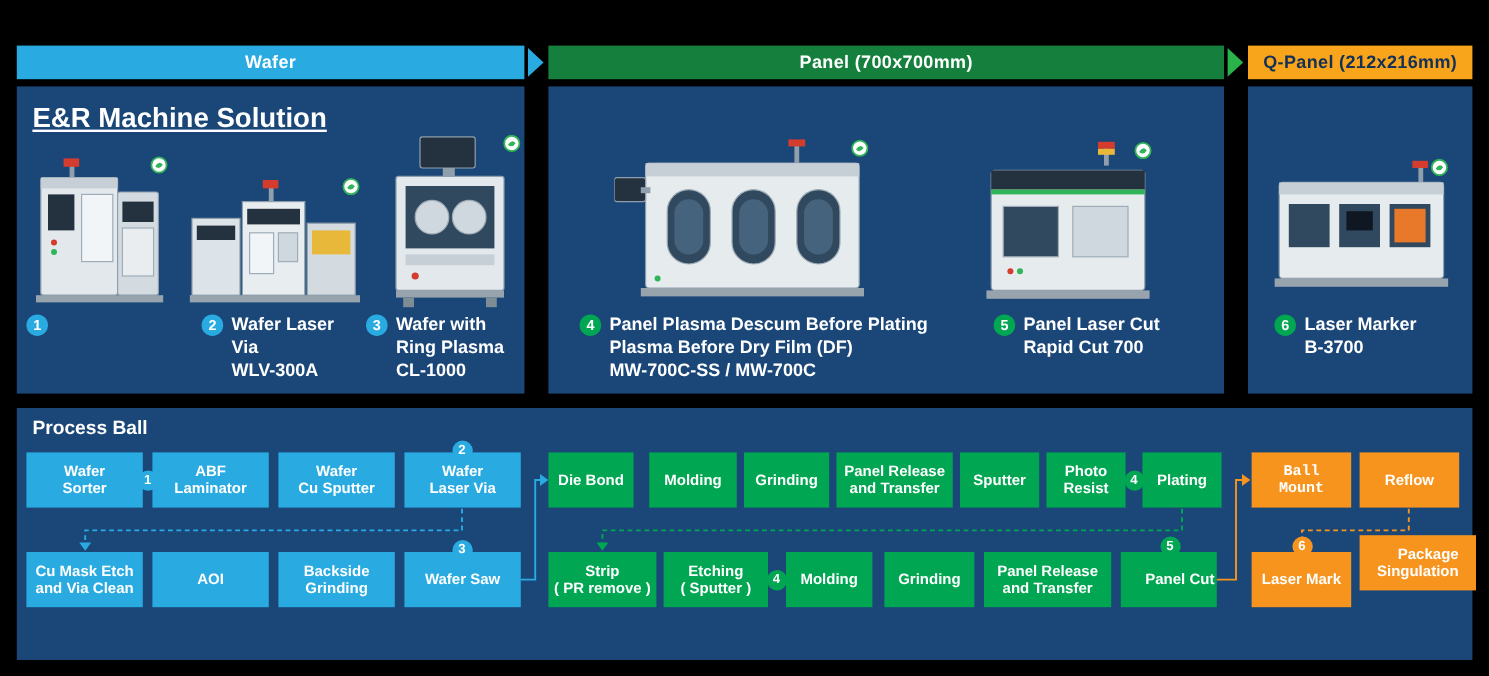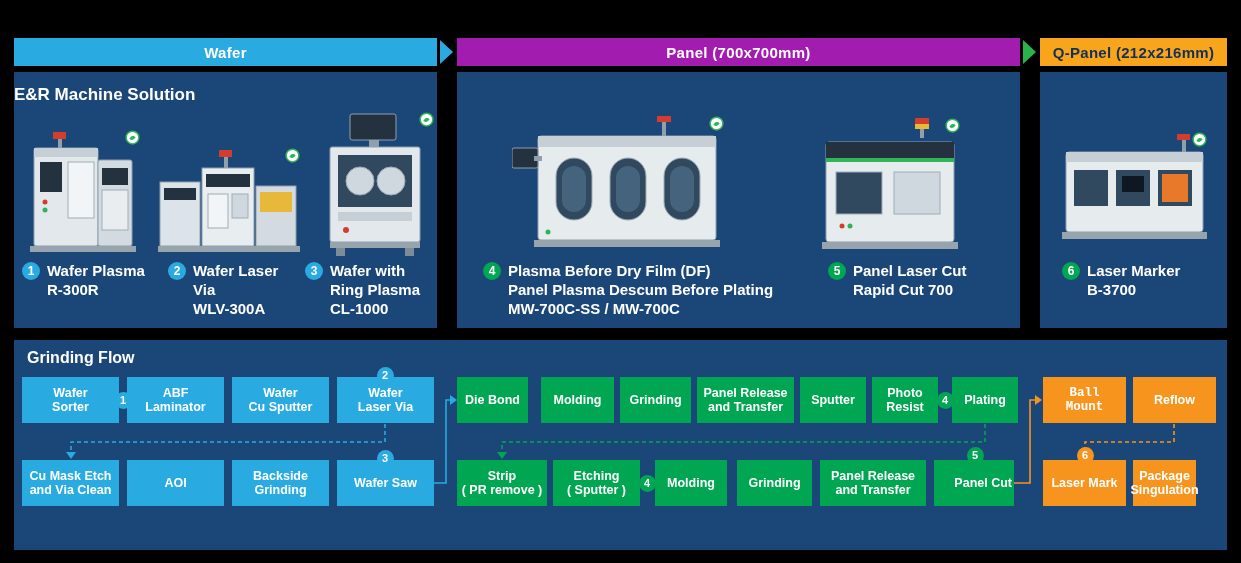--- a/index.html
+++ b/index.html
@@ -3,35 +3,35 @@
 <meta charset="utf-8">
 <style>
   html,body{margin:0;padding:0;background:#000;}
   #app{position:relative;width:1241px;height:563px;background:#000;overflow:hidden;
        font-family:"Liberation Sans","DejaVu Sans",sans-serif;}
 
   
   .hbar{position:absolute;top:38px;height:28px;display:flex;align-items:center;justify-content:center;
         font-weight:bold;font-size:15px;color:#fff;letter-spacing:.3px;}
   #hb-wafer{left:14px;width:423px;background:#29abe2;}
-  #hb-panel{left:457px;width:563px;background:#a21caf;}
+  #hb-panel{left:457px;width:563px;background:#15803d;}
   #hb-qpanel{left:1040px;width:187px;background:#f9a51b;color:#143057;}
   .harrow{position:absolute;top:40px;width:0;height:0;border-top:12px solid transparent;border-bottom:12px solid transparent;}
   #ha-1{left:440px;border-left:13px solid #29abe2;}
   #ha-2{left:1023px;border-left:13px solid #2bb34b;}
 
   
   .section{position:absolute;background:#1a4678;}
   #sec-wafer{left:14px;top:72px;width:423px;height:256px;}
   #sec-panel{left:457px;top:72px;width:563px;height:256px;}
   #sec-qpanel{left:1040px;top:72px;width:187px;height:256px;}
   #sec-flow{left:14px;top:340px;width:1213px;height:210px;}
 
   .sec-title{position:absolute;color:#fff;font-weight:bold;}
-  #title-machines{left:14px;top:85px;font-size:17px;}
+  #title-machines{left:27px;top:85px;font-size:23px;text-decoration:underline;}
   #title-flow{left:27px;top:349px;font-size:16px;}
 
   
   .machine{position:absolute;}
   .machine svg{display:block;}
   .machine .logo{position:absolute;top:0;right:0;}
 
   
   .mlabel{position:absolute;display:flex;gap:7px;color:#fff;font-weight:bold;font-size:15px;line-height:19px;}
   .mbadge{flex:none;width:18px;height:18px;border-radius:50%;margin-top:1px;color:#fff;
@@ -120,34 +120,34 @@
         <div class="pbox green" style="left: 443px; top: 120px; width: 90px; justify-content: center;"><span>Strip
 ( PR remove )</span></div>
         <div class="pbox green" style="left: 539px; top: 120px; width: 87px;"><span>Etching
 ( Sputter )</span></div>
         <div class="pbox green" style="left: 641px; top: 120px; width: 72px;"><span>Molding</span></div>
         <div class="pbox green" style="left: 723px; top: 120px; width: 75px;"><span>Grinding</span></div>
         <div class="pbox green" style="left: 806px; top: 120px; width: 106px;"><span>Panel Release
 and Transfer</span></div>
         <div class="pbox green" style="left: 920px; top: 120px; width: 80px; justify-content: flex-end;"><span>Panel Cut</span></div>
         <div class="pbox orange" style="left: 1029px; top: 120px; width: 83px;"><span>Laser Mark</span></div>
-        <div class="pbox orange" style="left: 1119px; top: 120px; width: 63px;"><span>Package
+        <div class="pbox orange" style="left: 1119px; top: 106px; width: 97px; text-align: right;"><span>Package
 Singulation</span></div>
         <div class="badge badge-blue" style="left: 100.5px; top: 51.5px;">1</div>
         <div class="badge badge-blue" style="left: 362.5px; top: 26.5px;">2</div>
         <div class="badge badge-blue" style="left: 362.5px; top: 109.5px;">3</div>
         <div class="badge badge-green" style="left: 922.5px; top: 51.5px;">4</div>
         <div class="badge badge-green" style="left: 624.5px; top: 134.5px;">4</div>
         <div class="badge badge-green" style="left: 952.5px; top: 106.5px;">5</div>
         <div class="badge badge-orange" style="left: 1062.5px; top: 106.5px;">6</div>
       </div>
   </div>
 
   <div class="sec-title" id="title-machines">E&amp;R Machine Solution</div>
-  <div class="sec-title" id="title-flow">Grinding Flow</div>
+  <div class="sec-title" id="title-flow">Process Ball</div>
 
   <div class="machine" style="left:28px;top:130px;width:112px;height:126px;">
     <svg width="112" height="126" viewBox="0 0 112 126">
       <rect x="30" y="8" width="4" height="10" fill="#8fa0ac"></rect>
         <rect x="25" y="2" width="13" height="7" fill="#d43c2e"></rect>
       <rect x="6" y="18" width="64" height="98" rx="2" fill="#e3e8ec" stroke="#8fa0ac"></rect>
       <rect x="6" y="18" width="64" height="9" fill="#c6cfd6"></rect>
       <rect x="70" y="30" width="34" height="86" rx="2" fill="#d3dbe1" stroke="#8fa0ac"></rect>
       <rect x="12" y="32" width="22" height="30" fill="#24313f"></rect>
       <rect x="40" y="32" width="26" height="56" fill="#f2f5f7" stroke="#9fadb8"></rect>
@@ -267,46 +267,42 @@
   <span class="logo">
         <svg width="15" height="15" viewBox="0 0 16 16">
           <circle cx="8" cy="8" r="6.8" fill="#ffffff" stroke="#2fb457" stroke-width="1.6"></circle>
           <path d="M4.6 9.2 Q8 3.6 11.4 7.8 Q8.2 12.6 4.6 9.2 Z" fill="#2fb457"></path>
         </svg>
       </span>
     </div>
 
 <div class="mlabel" style="left: 22px; top: 261px;">
       <span class="mbadge badge-blue">1</span>
-      <div>
-        <div>Wafer Plasma</div>
-        <div>R-300R</div>
-      </div>
     </div>
     <div class="mlabel" style="left: 168px; top: 261px;">
       <span class="mbadge badge-blue">2</span>
       <div>
         <div>Wafer Laser</div>
         <div>Via</div>
         <div>WLV-300A</div>
       </div>
     </div>
     <div class="mlabel" style="left: 305px; top: 261px;">
       <span class="mbadge badge-blue">3</span>
       <div>
         <div>Wafer with</div>
         <div>Ring Plasma</div>
         <div>CL-1000</div>
       </div>
     </div>
     <div class="mlabel" style="left: 483px; top: 261px;">
       <span class="mbadge badge-green">4</span>
       <div>
+        <div>Panel Plasma Descum Before Plating</div>
         <div>Plasma Before Dry Film (DF)</div>
-        <div>Panel Plasma Descum Before Plating</div>
         <div>MW-700C-SS / MW-700C</div>
       </div>
     </div>
     <div class="mlabel" style="left: 828px; top: 261px;">
       <span class="mbadge badge-green">5</span>
       <div>
         <div>Panel Laser Cut</div>
         <div>Rapid Cut 700</div>
       </div>
     </div>

